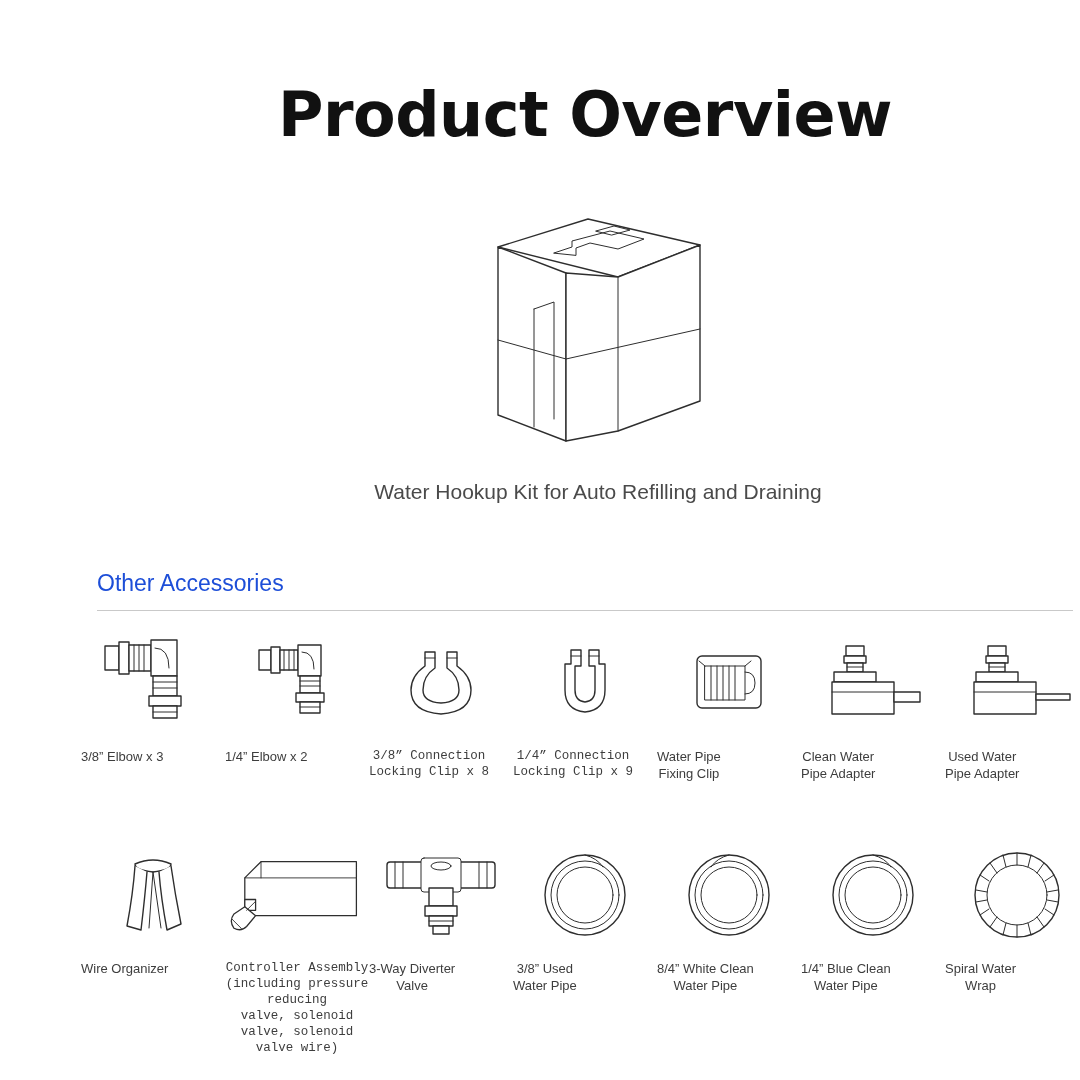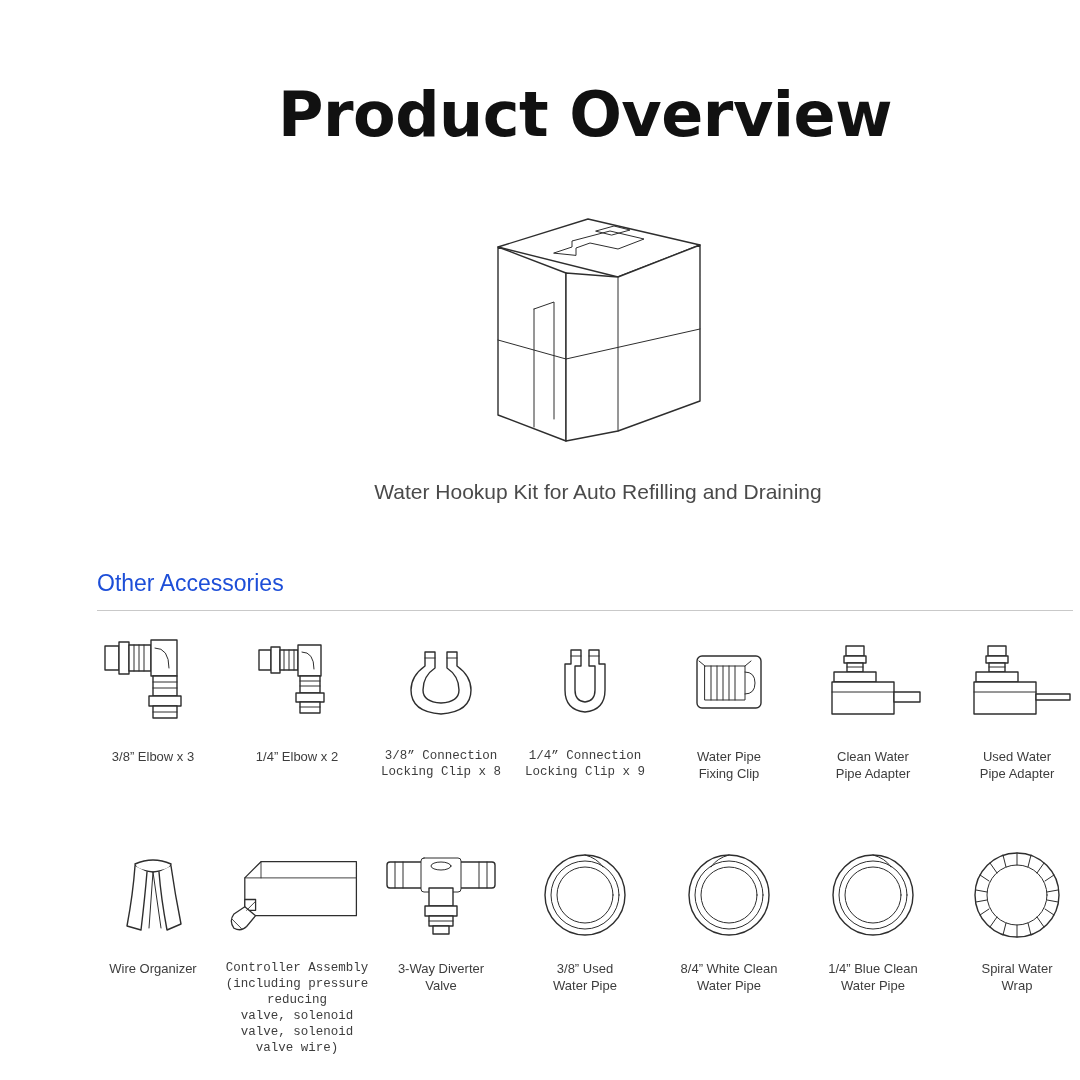--- a/index.html
+++ b/index.html
@@ -70,21 +70,21 @@
     flex-wrap: nowrap;
     justify-content: space-between;
   }
   .grid.row1 { top: 628px; }
   .grid.row2 { top: 840px; }
 
   .cell {
     width: 144px;
     display: flex;
     flex-direction: column;
-    align-items: center;
+    align-items: flex-start;
   }
   .cell-art {
     height: 110px;
     width: 144px;
     display: flex;
     align-items: center;
     justify-content: center;
   }
   .cell-label {
     margin-top: 10px;

